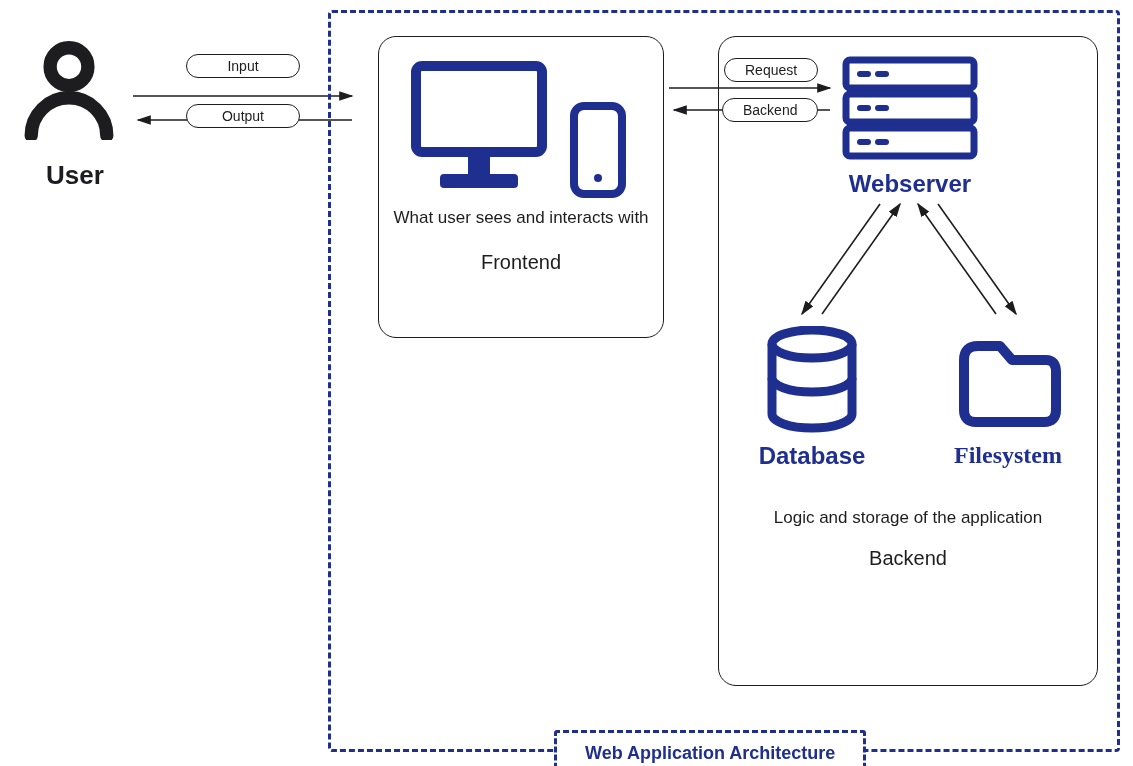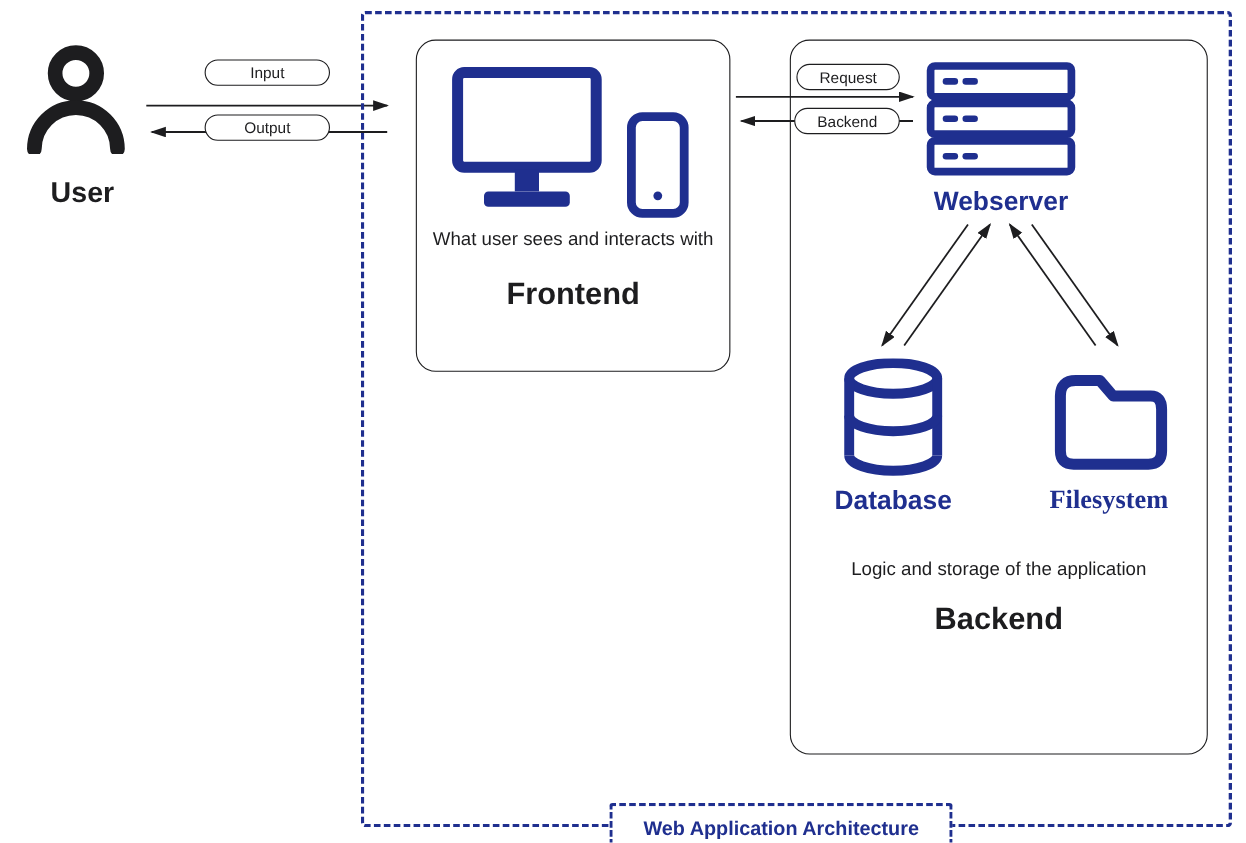--- a/index.html
+++ b/index.html
@@ -40,22 +40,22 @@
     background: #fff;
     text-align: center;
   }
   .card-desc {
     font-size: 17px;
     color: #1d1d1f;
     margin-top: 170px;
     line-height: 1.3;
   }
   .card-title {
-    font-size: 28px;
-    font-weight: 700;
+    font-size: 20px;
+    font-weight: 400;
     margin-top: 22px;
   }
 
   
   .backend-card .card-desc { margin-top: 470px; }
   .backend-card .card-title { margin-top: 18px; }
 
   .component-label {
     color: #1f2f8f;
     font-weight: 700;

